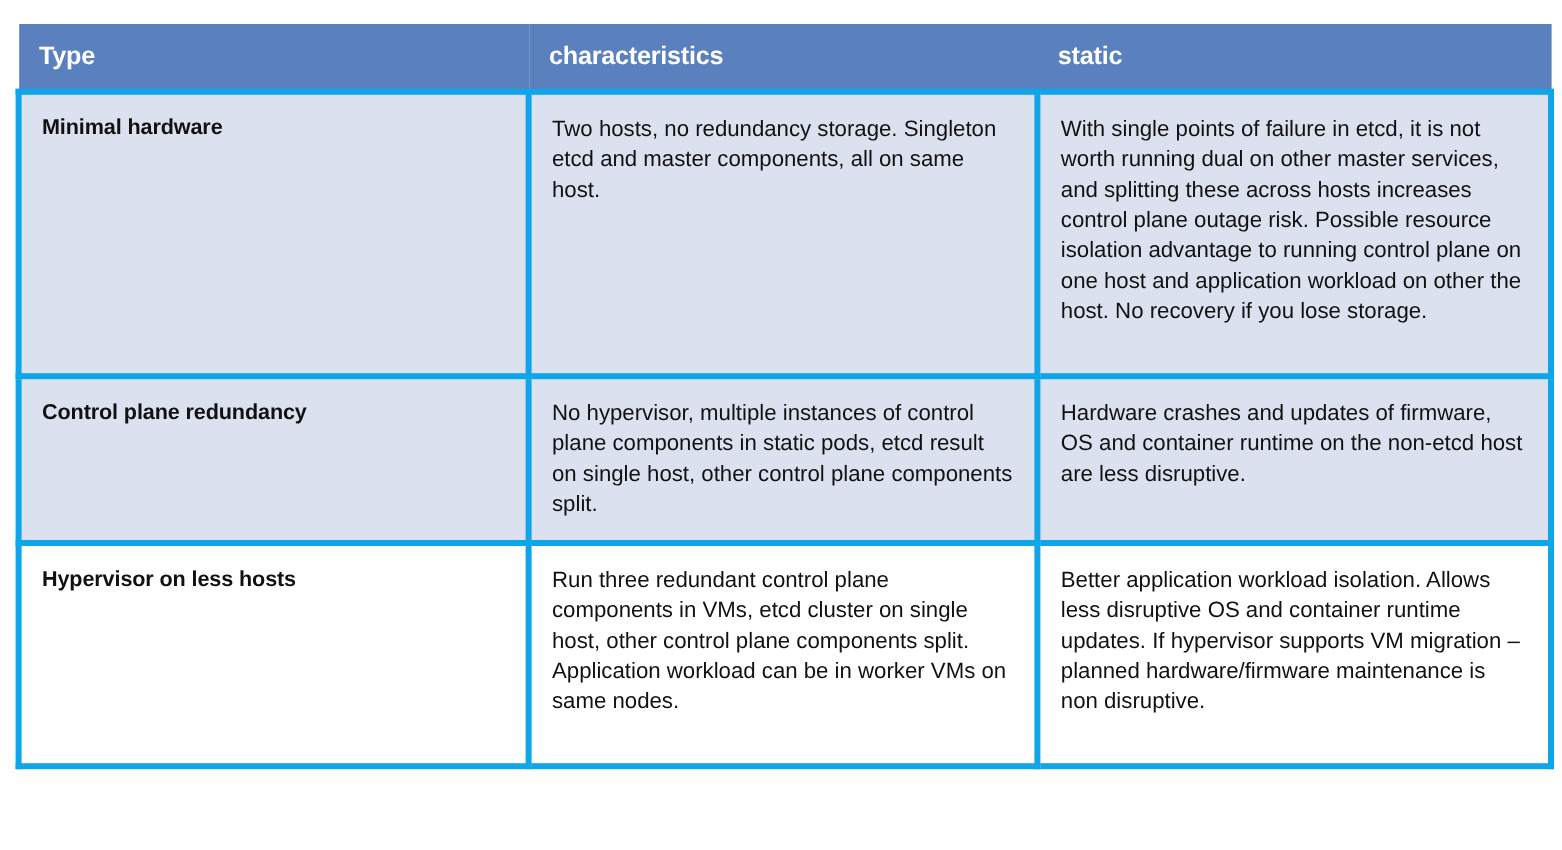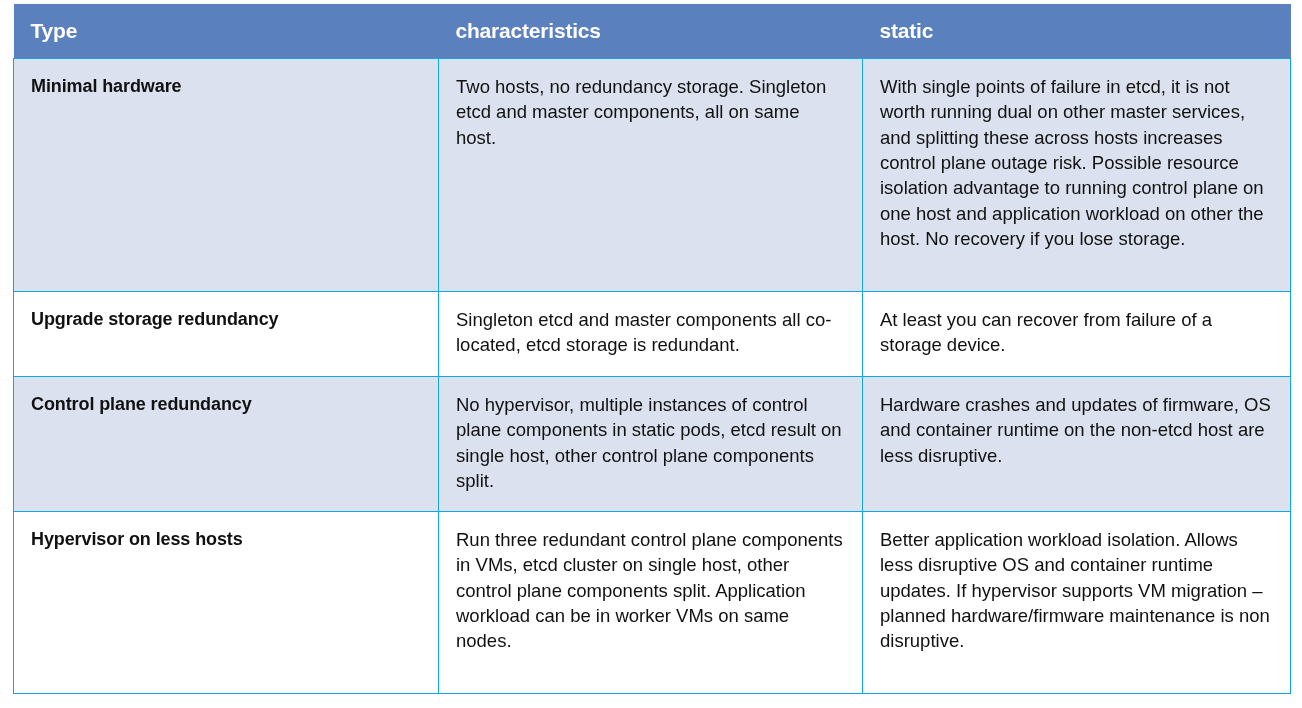--- a/index.html
+++ b/index.html
@@ -11,21 +11,21 @@
     width: 1302px;
     height: 708px;
     background: #ffffff;
     font-family: "Liberation Sans", sans-serif;
     overflow: hidden;
   }
 
   .table-wrap {
     position: absolute;
     left: 13px;
-    top: 4px;
+    top: 20px;
     width: 1277px;
   }
 
   table.comparison {
     border-collapse: collapse;
     table-layout: fixed;
     width: 1277px;
   }
 
   table.comparison col.c-type   { width: 425px; }
@@ -40,21 +40,21 @@
     font-size: 21px;
     letter-spacing: -0.2px;
     padding: 12px 0 13px 17px;
     height: 29px;
     border: none;
     vertical-align: middle;
     font-family: "Liberation Sans", sans-serif;
   }
 
   tbody td {
-    border: 1px solid #0ea5e9;
+    border: 5px solid #0ea5e9;
     vertical-align: top;
     padding: 15px 18px 14px 17px;
     font-size: 18.5px;
     line-height: 1.37;
     color: #111111;
     font-family: "Liberation Sans", sans-serif;
   }
 
   tbody tr.row-shaded td { background: #DCE1EF; }
   tbody tr.row-plain  td { background: #FFFFFF; }
@@ -94,31 +94,20 @@
         <td class="cell-type">
           <span class="cell-text">Minimal hardware</span>
         </td>
         <td class="cell-characteristics">
           <span class="cell-text">Two hosts, no redundancy storage. Singleton etcd and master components, all on same host.</span>
         </td>
         <td class="cell-result">
           <span class="cell-text">With single points of failure in etcd, it is not worth running dual on other master services, and splitting these across hosts increases control plane outage risk. Possible resource isolation advantage to running control plane on one host and application workload on other the host. No recovery if you lose storage.</span>
         </td>
       </tr>
-      <tr class="row-plain r2">
-        <td class="cell-type">
-          <span class="cell-text">Upgrade storage redundancy</span>
-        </td>
-        <td class="cell-characteristics">
-          <span class="cell-text">Singleton etcd and master components all co-located, etcd storage is redundant.</span>
-        </td>
-        <td class="cell-result">
-          <span class="cell-text">At least you can recover from failure of a storage device.</span>
-        </td>
-      </tr>
       <tr class="row-shaded r3">
         <td class="cell-type">
           <span class="cell-text">Control plane redundancy</span>
         </td>
         <td class="cell-characteristics">
           <span class="cell-text">No hypervisor, multiple instances of control plane components in static pods, etcd result on single host, other control plane components split.</span>
         </td>
         <td class="cell-result">
           <span class="cell-text">Hardware crashes and updates of firmware, OS and container runtime on the non-etcd host are less disruptive.</span>
         </td>

